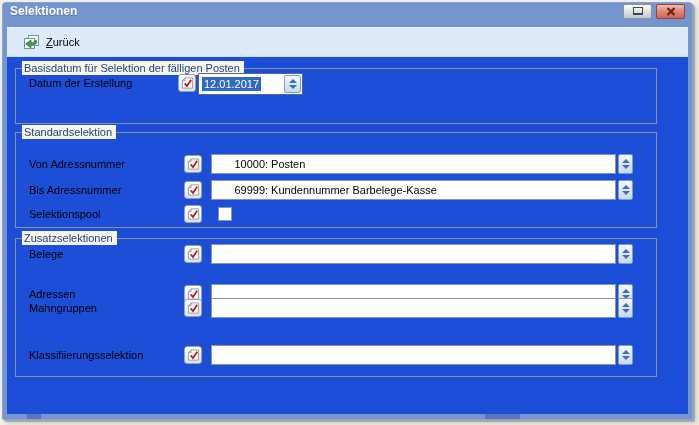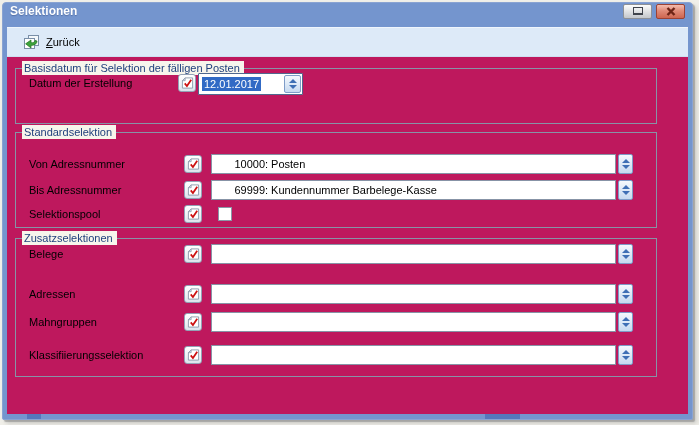--- a/index.html
+++ b/index.html
@@ -44,21 +44,21 @@
     background: transparent;
   }
   .btn-close {
     background: linear-gradient(#F4BCAE, #E08A77 45%, #CE6651);
     border: 1px solid #9C4234;
   }
 
   
   .window-body {
     position: absolute; left: 4px; right: 4px; top: 24px; bottom: 5px;
-    background: #be185d;
+    background: #1d4ed8;
     overflow: hidden;
     text-decoration: underline;
   }
   .toolbar {
     position: absolute; left: 0; right: 0; top: 0; height: 30px;
     background: #DDEAF8;
     border-top: 1px solid #EFF5FC;
     border-bottom: 1px solid #CFDFF1;
     display: flex; align-items: center; padding-left: 13px;
   }
@@ -285,21 +285,21 @@
           </button>
           <div class="combo">
             <div class="combo-field"><span></span></div>
             <button class="spinbtn">
               <span class="tri-up"></span>
               <span class="tri-down"></span>
             </button>
           </div>
         </div>
 
-        <div class="row" style="top:73px">
+        <div class="row" style="top:59px">
           <span class="row-label">Mahngruppen</span>
           <button class="check-btn cb-g23">
             <svg width="13" height="14" viewBox="0 0 14 14">
               <path d="M4.5 1.5 H12.5 V12.5 H1.5 V4.5 Z" fill="#FFFFFF" stroke="#8C9AAC"></path>
               <path d="M4.5 1.5 V4.5 H1.5 Z" fill="#D7DFE9" stroke="#8C9AAC" stroke-width="0.8"></path>
               <path d="M4 7.4 L6.4 10.2 L11 3.6" stroke="#CC1111" stroke-width="1.9" fill="none"></path>
             </svg>
           </button>
           <div class="combo">
             <div class="combo-field"><span></span></div>

